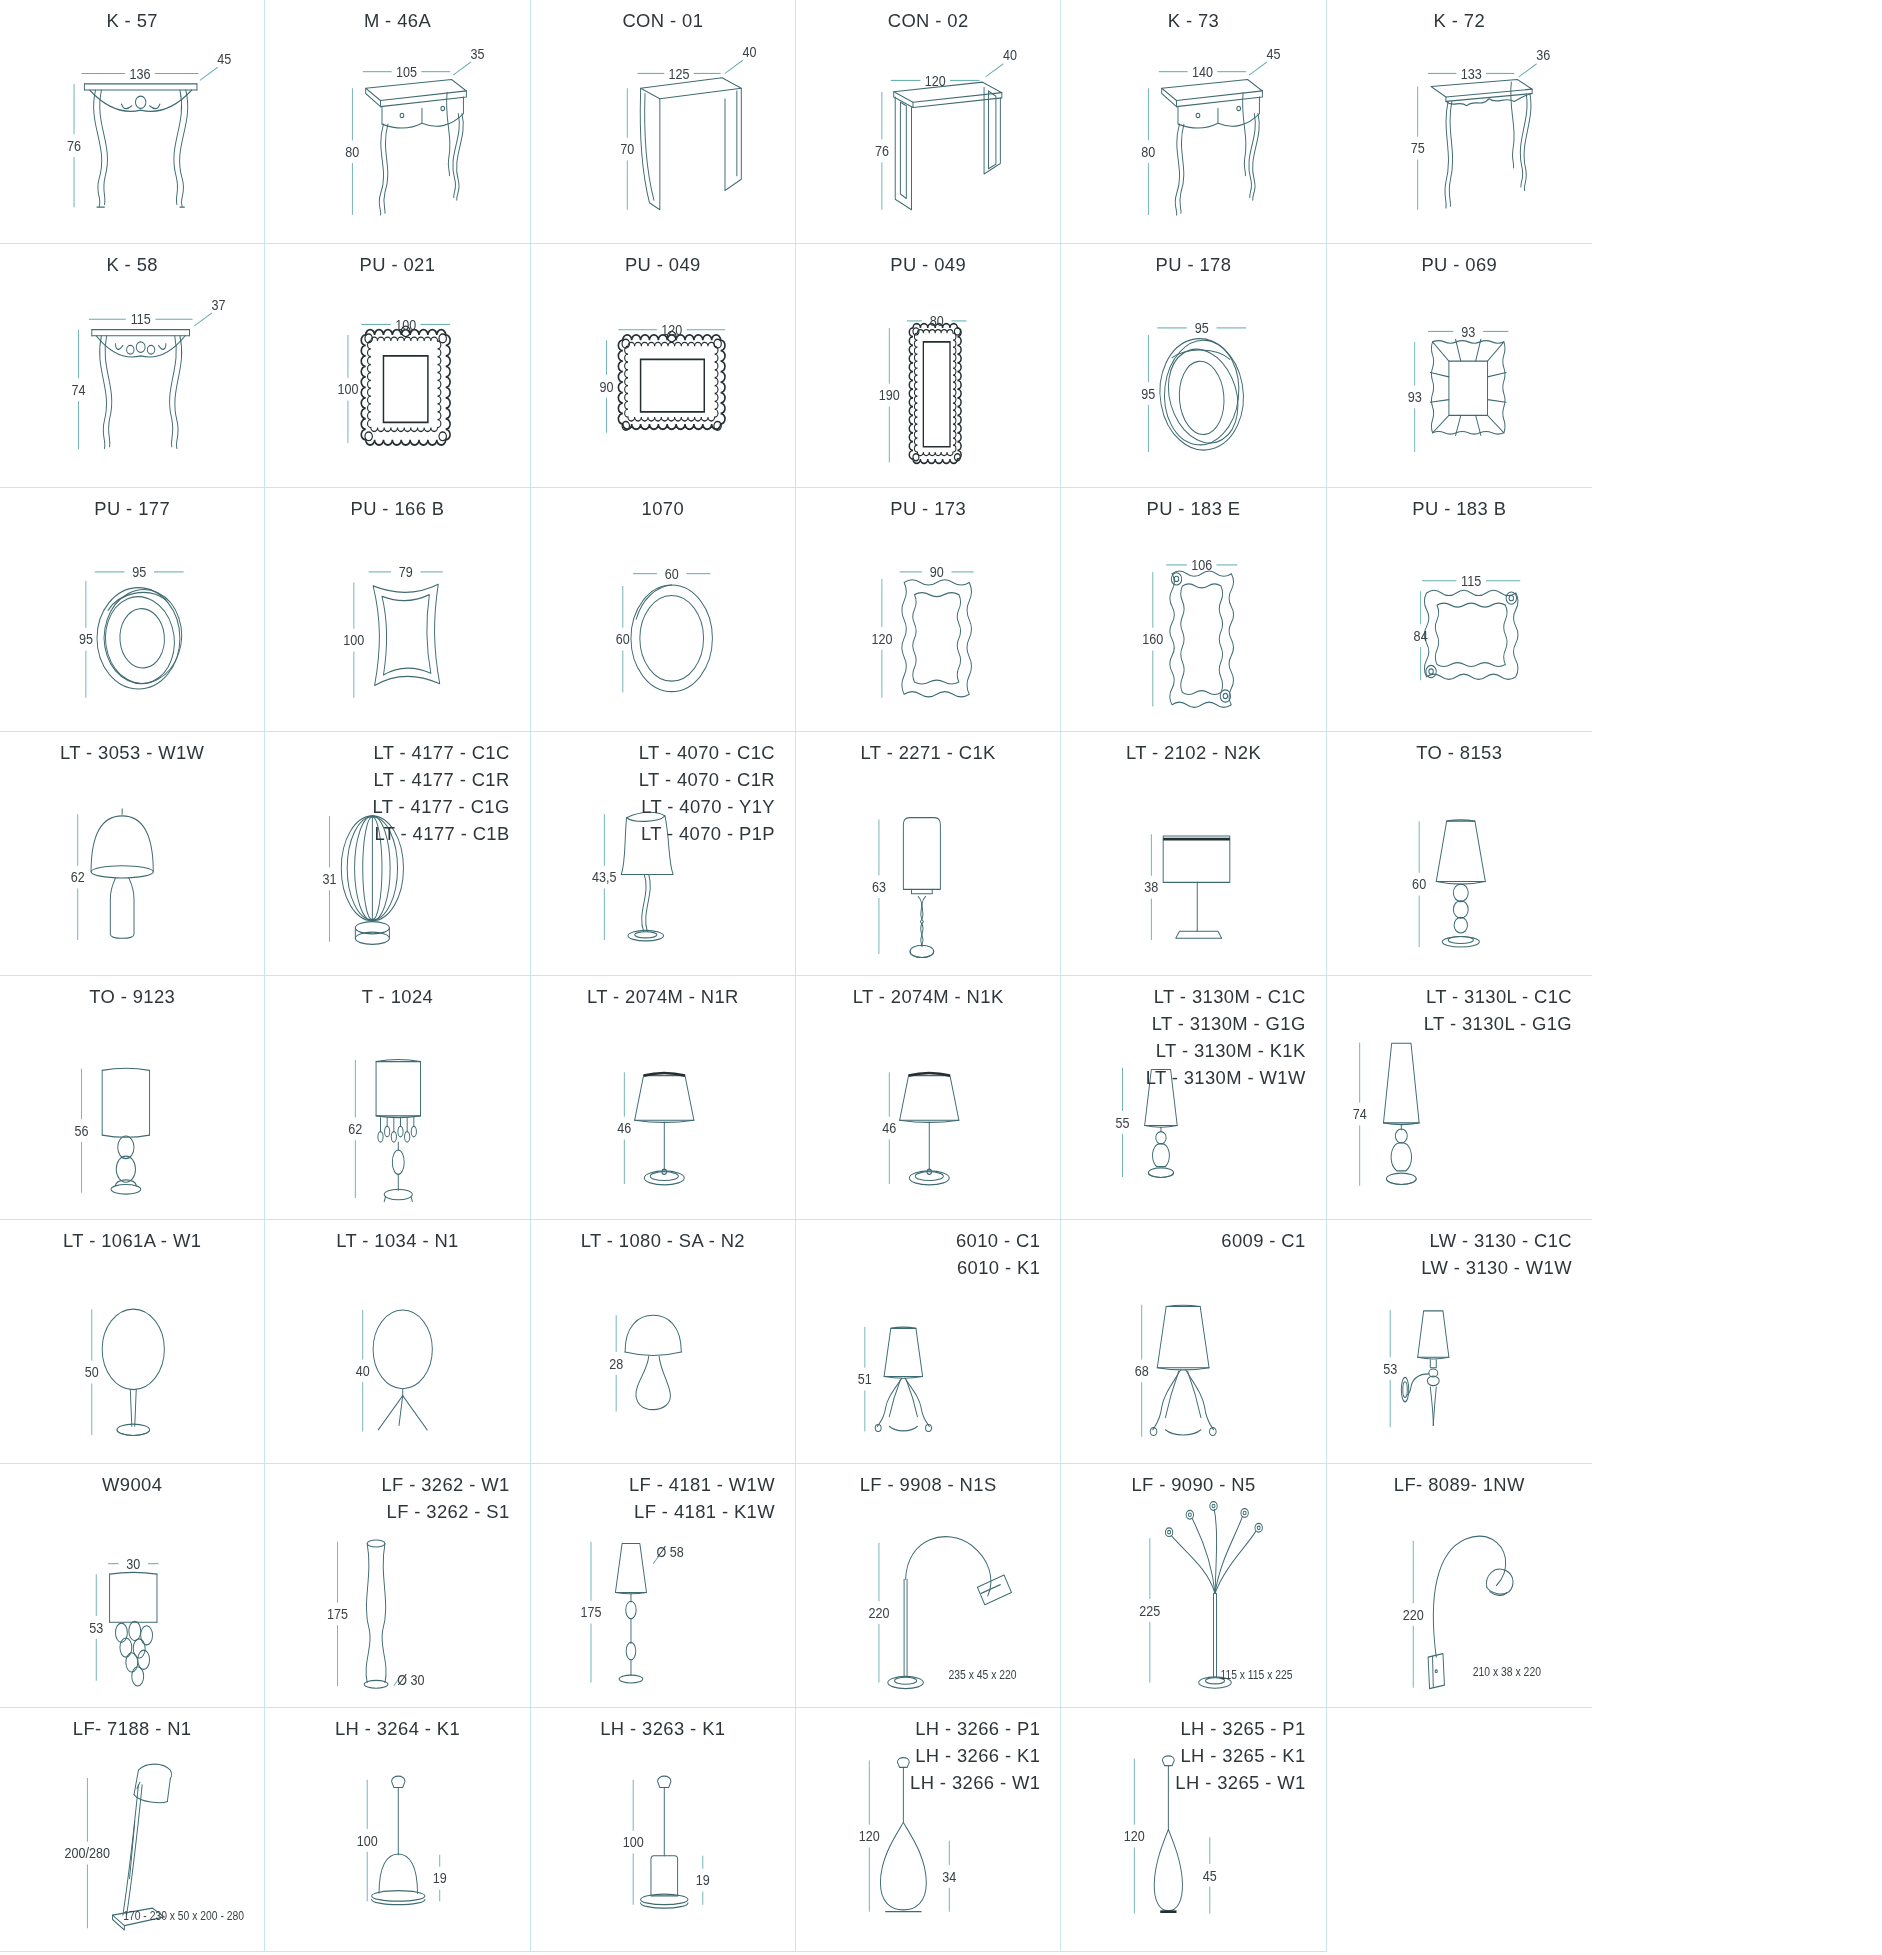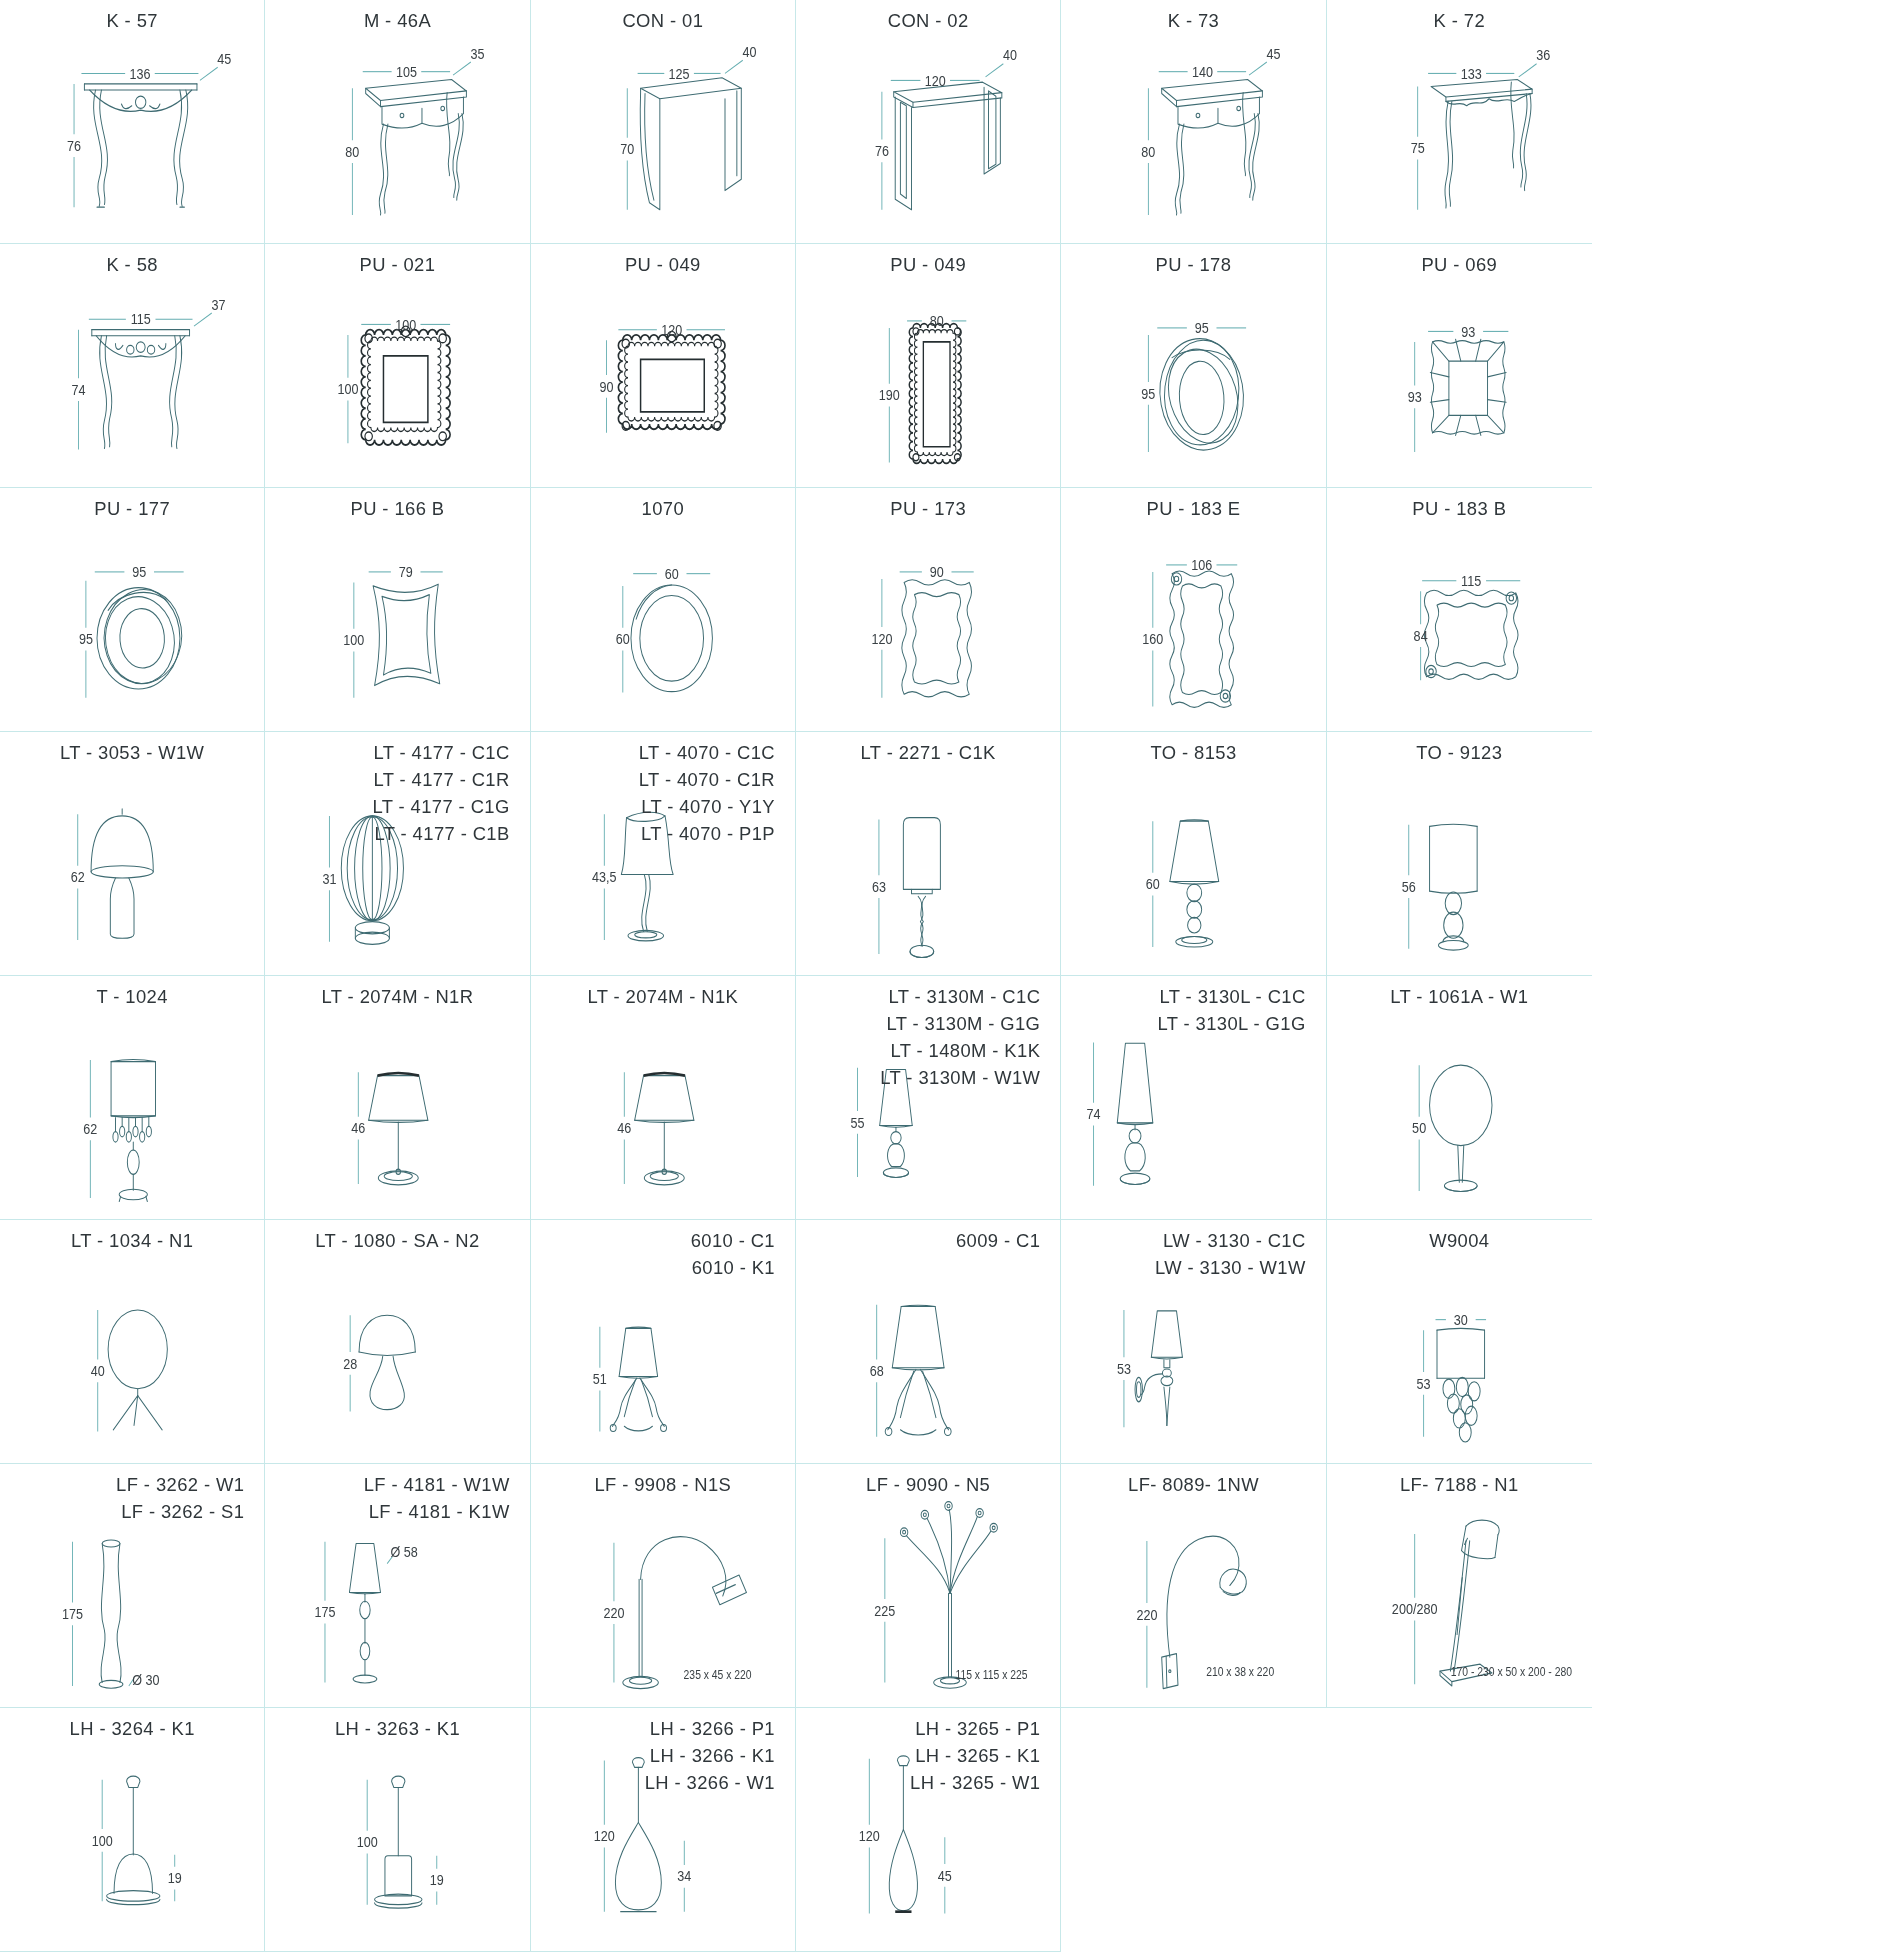--- a/index.html
+++ b/index.html
@@ -517,20 +517,36 @@
           <ellipse cx="190" cy="251" rx="16" ry="7" fill="none" stroke="#3e6b72" stroke-width="1.3" stroke-linecap="round" stroke-linejoin="round"></ellipse>
           <path d="M174,251 A16,7 0 0 0 206,251" fill="none" stroke="#3e6b72" stroke-width="1.3" stroke-linecap="round" stroke-linejoin="round"></path>
           <line x1="132" y1="100" x2="132" y2="164" stroke="#63adb0" stroke-width="1.2"></line>
           <line x1="132" y1="190" x2="132" y2="254" stroke="#63adb0" stroke-width="1.2"></line>
           <text x="132" y="183" class="dt" text-anchor="middle">63</text>
         </g>
       </svg>
     </div>
     <div class="cell">
       <div class="codes">
+        <div class="code">LT - 2102 - N2K</div>
+      </div>
+      <svg viewBox="0 0 357 278" preserveAspectRatio="none" class="fig">
+        <g transform="translate(-10,0)">
+          <path d="M148,119 L238,119 L238,172 L148,172 Z" fill="none" stroke="#3e6b72" stroke-width="1.3" stroke-linecap="round" stroke-linejoin="round"></path>
+          <line x1="148" y1="122.5" x2="238" y2="122.5" stroke="#252e31" stroke-width="3"></line>
+          <line x1="194" y1="172" x2="194" y2="228" fill="none" stroke="#3e6b72" stroke-width="1.3" stroke-linecap="round" stroke-linejoin="round"></line>
+          <path d="M170,228 L222,228 L227,236 L165,236 Z" fill="none" stroke="#3e6b72" stroke-width="1.3" stroke-linecap="round" stroke-linejoin="round"></path>
+          <line x1="132" y1="117" x2="132" y2="164.5" stroke="#63adb0" stroke-width="1.2"></line>
+          <line x1="132" y1="190.5" x2="132" y2="238" stroke="#63adb0" stroke-width="1.2"></line>
+          <text x="132" y="183.5" class="dt" text-anchor="middle">38</text>
+        </g>
+      </svg>
+    </div>
+    <div class="cell">
+      <div class="codes">
         <div class="code">TO - 8153</div>
       </div>
       <svg viewBox="0 0 357 278" preserveAspectRatio="none" class="fig">
         <g transform="translate(-10,0)">
           <path d="M171,102 L209,102 L223,171 L157,171 Z" fill="none" stroke="#3e6b72" stroke-width="1.3" stroke-linecap="round" stroke-linejoin="round"></path>
           <path d="M157,171 Q190,177 223,171" fill="none" stroke="#3e6b72" stroke-width="1.3" stroke-linecap="round" stroke-linejoin="round"></path>
           <path d="M171,102 Q190,99 209,102" fill="none" stroke="#3e6b72" stroke-width="1.3" stroke-linecap="round" stroke-linejoin="round"></path>
           <circle cx="190" cy="184" r="10" fill="none" stroke="#3e6b72" stroke-width="1.3" stroke-linecap="round" stroke-linejoin="round"></circle>
           <circle cx="190" cy="203" r="10" fill="none" stroke="#3e6b72" stroke-width="1.3" stroke-linecap="round" stroke-linejoin="round"></circle>
           <circle cx="190" cy="221" r="9" fill="none" stroke="#3e6b72" stroke-width="1.3" stroke-linecap="round" stroke-linejoin="round"></circle>
@@ -628,21 +644,21 @@
           <line x1="136" y1="110" x2="136" y2="161" stroke="#63adb0" stroke-width="1.2"></line>
           <line x1="136" y1="187" x2="136" y2="238" stroke="#63adb0" stroke-width="1.2"></line>
           <text x="136" y="180" class="dt" text-anchor="middle">46</text>
         </g>
       </svg>
     </div>
     <div class="cell">
       <div class="codes right">
         <div class="code">LT - 3130M - C1C</div>
         <div class="code">LT - 3130M - G1G</div>
-        <div class="code">LT - 1480M - K1K</div>
+        <div class="code">LT - 3130M - K1K</div>
         <div class="code">LT - 3130M - W1W</div>
       </div>
       <svg viewBox="0 0 357 278" preserveAspectRatio="none" class="fig">
         <g transform="translate(-55,0)">
           <path d="M177,107 L203,107 L212,171 L168,171 Z" fill="none" stroke="#3e6b72" stroke-width="1.3" stroke-linecap="round" stroke-linejoin="round"></path>
           <path d="M168,171 Q190,175 212,171" fill="none" stroke="#3e6b72" stroke-width="1.3" stroke-linecap="round" stroke-linejoin="round"></path>
           <line x1="190" y1="173" x2="190" y2="178" fill="none" stroke="#3e6b72" stroke-width="1.3" stroke-linecap="round" stroke-linejoin="round"></line>
           <circle cx="190" cy="185" r="7" fill="none" stroke="#3e6b72" stroke-width="1.3" stroke-linecap="round" stroke-linejoin="round"></circle>
           <path d="M183,194 C177,200 177,212 184,218 L196,218 C203,212 203,200 197,194 C194,191 186,191 183,194 Z" fill="none" stroke="#3e6b72" stroke-width="1.3" stroke-linecap="round" stroke-linejoin="round"></path>
           <ellipse cx="190" cy="225" rx="17" ry="5.5" fill="none" stroke="#3e6b72" stroke-width="1.3" stroke-linecap="round" stroke-linejoin="round"></ellipse>

